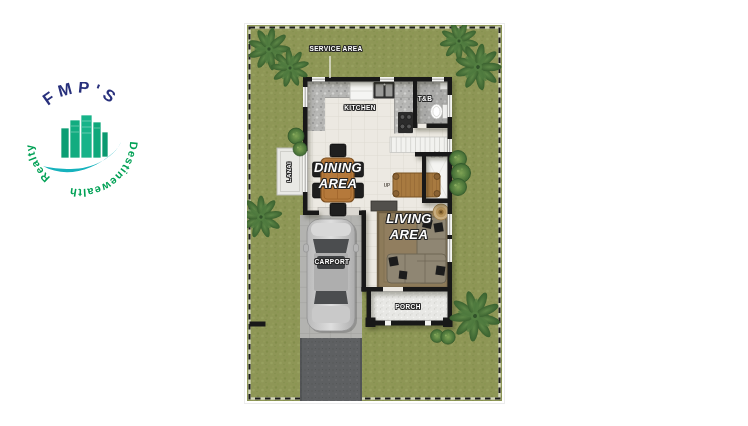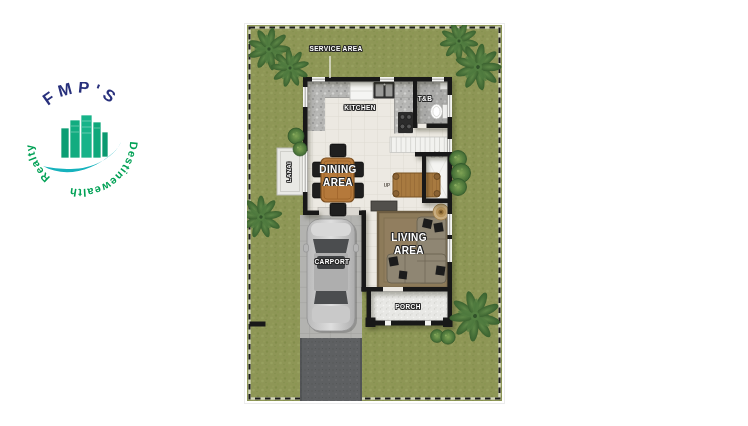--- a/index.html
+++ b/index.html
@@ -7,21 +7,21 @@
          font-family:"Liberation Sans",sans-serif;}
   .logo{position:absolute;left:24px;top:82px;width:115px;height:115px;}
   .plan{position:absolute;left:245px;top:24px;width:259px;height:379px;background:#fff;
         box-shadow:0 0 0 1px #ececec;overflow:hidden;}
   .plan svg.base{position:absolute;left:2px;top:1px;}
   .lbl{position:absolute;transform:translate(-50%,-50%);color:#fff;
        font:bold 6.5px/1.25 "Liberation Sans",sans-serif;letter-spacing:.4px;
        white-space:pre-line;text-align:center;
        text-shadow:-.8px 0 #262626,.8px 0 #262626,0 -.8px #262626,0 .8px #262626,
                    -.8px -.8px #262626,.8px .8px #262626,-.8px .8px #262626,.8px -.8px #262626;}
-  .lbl.big{font-size:10px;}
+  .lbl.big{font-size:13px;font-style:italic;}
   .lbl.lanai{transform:translate(-50%,-50%) rotate(-90deg);font-size:6px;}
   .lbl.up{color:#554f46;text-shadow:none;font-size:4.5px;letter-spacing:0;}
 </style>
 </head>
 <body>
 
 <div class="stage">
 
   <svg class="logo" viewBox="0 0 115 115">
     <defs>
@@ -342,19 +342,19 @@
         <use href="#bush" transform="translate(201,312) scale(0.72)"></use>
       </g>
     </svg>
 
     <div class="lbl" style="left:91px;top:25px">SERVICE AREA</div>
     <div class="lbl" style="left:115px;top:84px">KITCHEN</div>
     <div class="lbl" style="left:180px;top:75px">T&amp;B</div>
     <div class="lbl lanai" style="left:45px;top:148px">LANAI</div>
     <div class="lbl big" style="left:93px;top:152px">DINING
 AREA</div>
-    <div class="lbl big" style="left:164px;top:220px">LIVING
+    <div class="lbl big" style="left:164px;top:203px">LIVING
 AREA</div>
     <div class="lbl" style="left:87px;top:238px">CARPORT</div>
     <div class="lbl" style="left:163px;top:283px">PORCH</div>
     <div class="lbl up" style="left:142px;top:162px">UP</div>
   </div>
 </div>
 
 </body></html>

